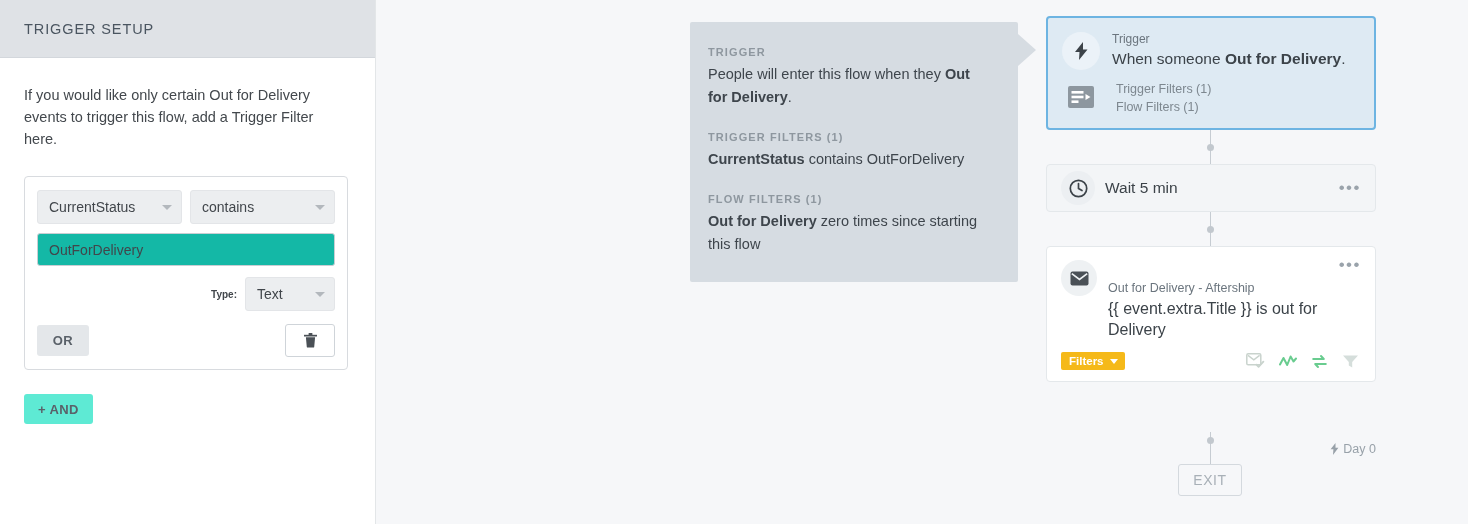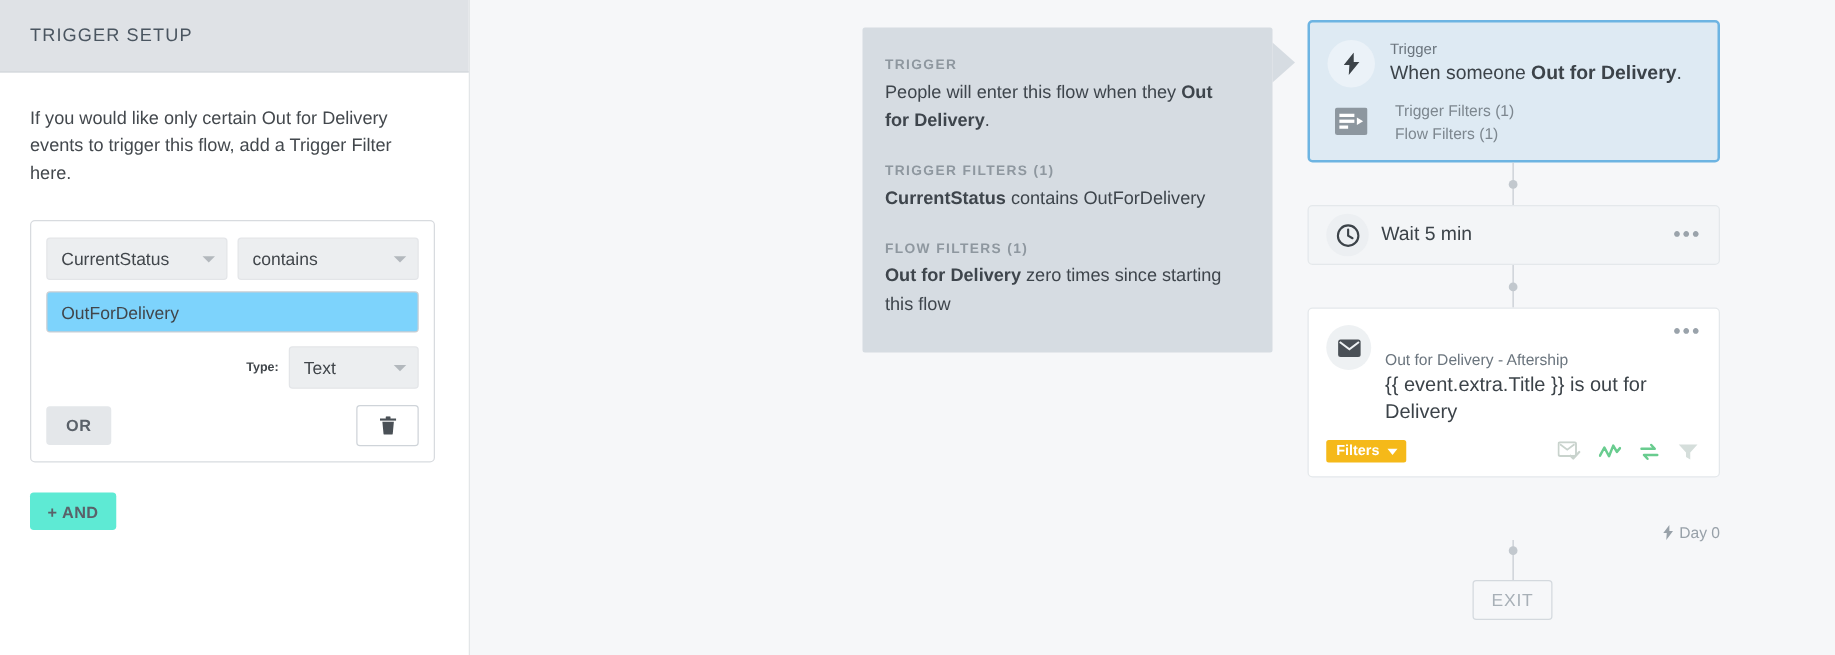--- a/index.html
+++ b/index.html
@@ -73,33 +73,33 @@
     border-right:5px solid transparent;
     border-top:5px solid #b3b8bd;
     margin-left:6px;flex:none;
   }
   .text-input{
     margin-top:9px;
     width:100%;
     height:33px;
     border:1px solid #c9ced3;
     border-radius:3px;
-    background:#7dd3fc;
+    background:#14b8a6;
     font-size:14px;
     color:#41464b;
     padding:0 11px;
     box-sizing:border-box;
     display:flex;align-items:center;
   }
   .type-row{
     margin-top:11px;
     display:flex;align-items:center;justify-content:flex-end;gap:8px;
   }
   .type-label{font-size:10px;color:#41464b;font-weight:700;}
-  .select.type{width:104px;}
+  .select.type{width:90px;}
   .bottom-row{
     margin-top:13px;
     display:flex;align-items:center;justify-content:space-between;
   }
   .or-btn{
     background:#e4e7ea;
     border:none;border-radius:3px;
     height:31px;min-width:52px;
     font-size:13px;font-weight:700;letter-spacing:.5px;
     color:#5a6169;
@@ -252,21 +252,21 @@
     cursor:pointer;
   }
   .badge .bcaret{
     width:0;height:0;border-left:4px solid transparent;
     border-right:4px solid transparent;border-top:5px solid #fff;
   }
   .stat-icons{display:flex;align-items:center;gap:14px;padding-right:2px;}
 
   
   #day-label{
-    position:absolute;left:1046px;top:419px;width:330px;
+    position:absolute;left:1046px;top:442px;width:330px;
     text-align:right;
     font-size:12.5px;color:#98a1a9;
     display:flex;justify-content:flex-end;align-items:center;gap:4px;
   }
 
   
   #exit-wrap{
     position:absolute;left:1046px;top:432px;width:330px;
   }
   #exit-wrap .line{

